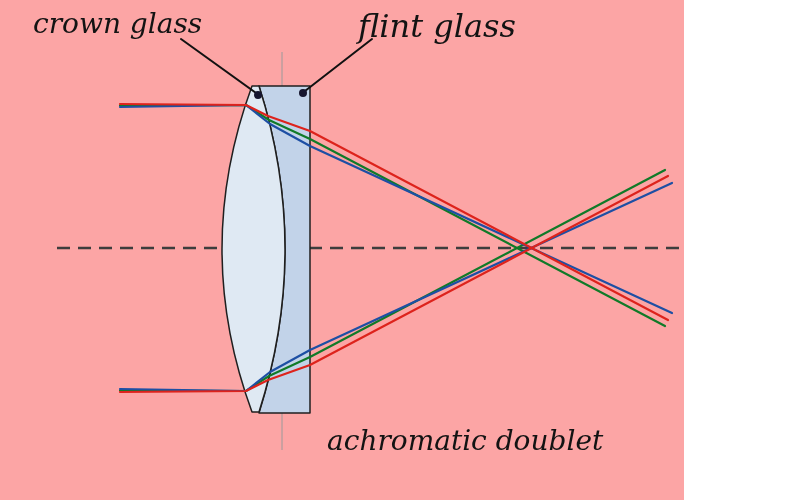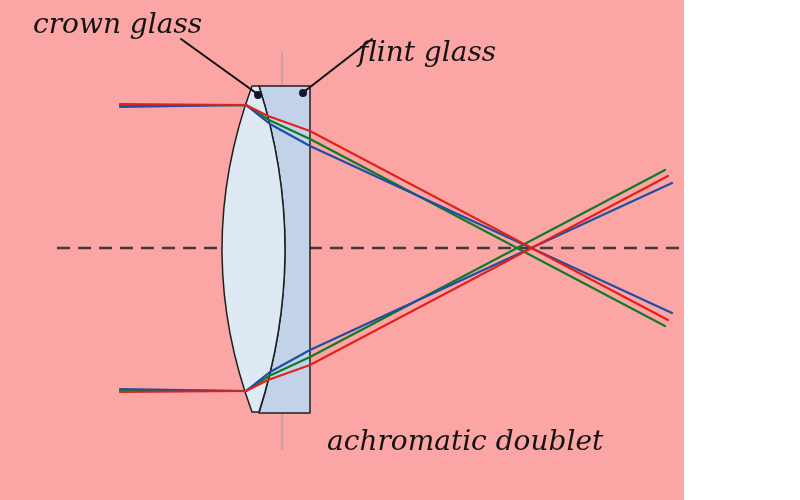--- a/index.html
+++ b/index.html
@@ -21,21 +21,21 @@
     top: 0;
   }
   .fig-label {
     position: absolute;
     font-style: italic;
     color: #131313;
     white-space: nowrap;
     line-height: 1.1;
   }
   #crown-label { left: 33px;  top: 9px;   font-size: 28px; }
-  #flint-label { left: 358px; top: 9px;   font-size: 28px; margin-top: 28px; }
+  #flint-label { left: 358px; top: 9px;   font-size: 32px; }
   #doublet-label { left: 327px; top: 426px; font-size: 28px; }
 </style>
 </head>
 <body>
 
 <div id="stage">
   <svg id="diagram-svg" width="800" height="500" viewBox="0 0 800 500">
       <line x1="57" y1="248" x2="737" y2="248" stroke="#3d3d3d" stroke-width="2.3" stroke-dasharray="13 8"></line>
       <line x1="282" y1="52" x2="282" y2="450" stroke="#9a9a9a" stroke-width="1"></line>
       <path d="M 259,86 L 310,86 L 310,413 L 259,413 Q 311,249 259,86 Z" fill="#c2d3e9" stroke="#1f1f1f" stroke-width="1.5" stroke-linejoin="round"></path>

